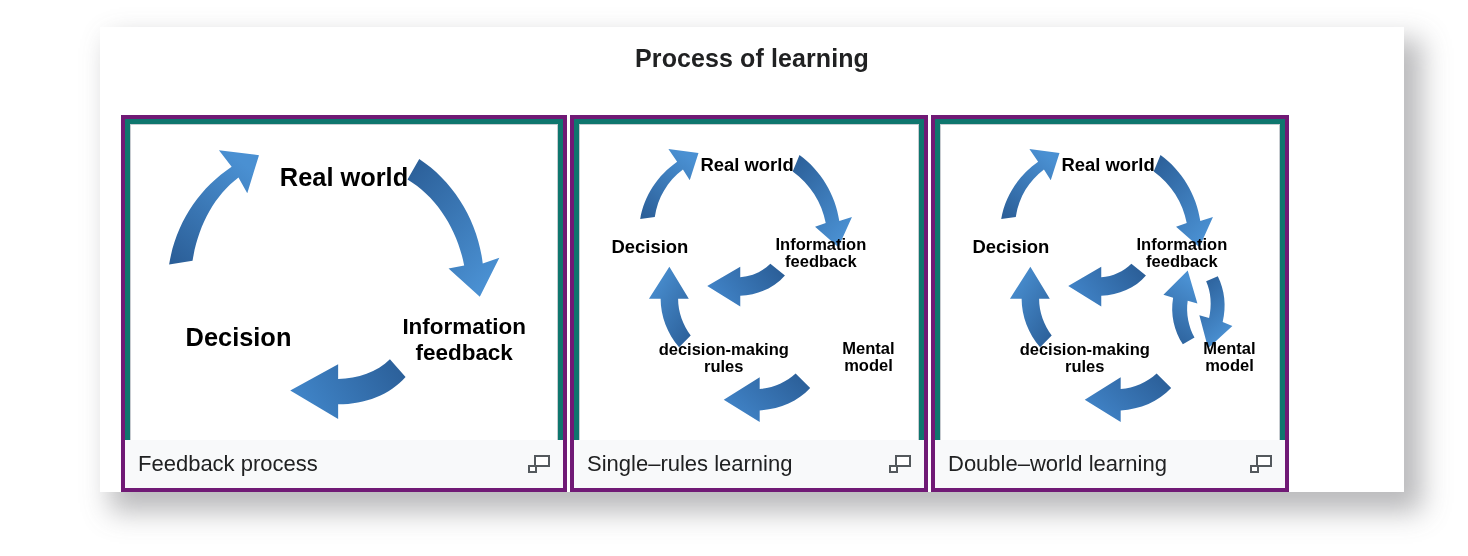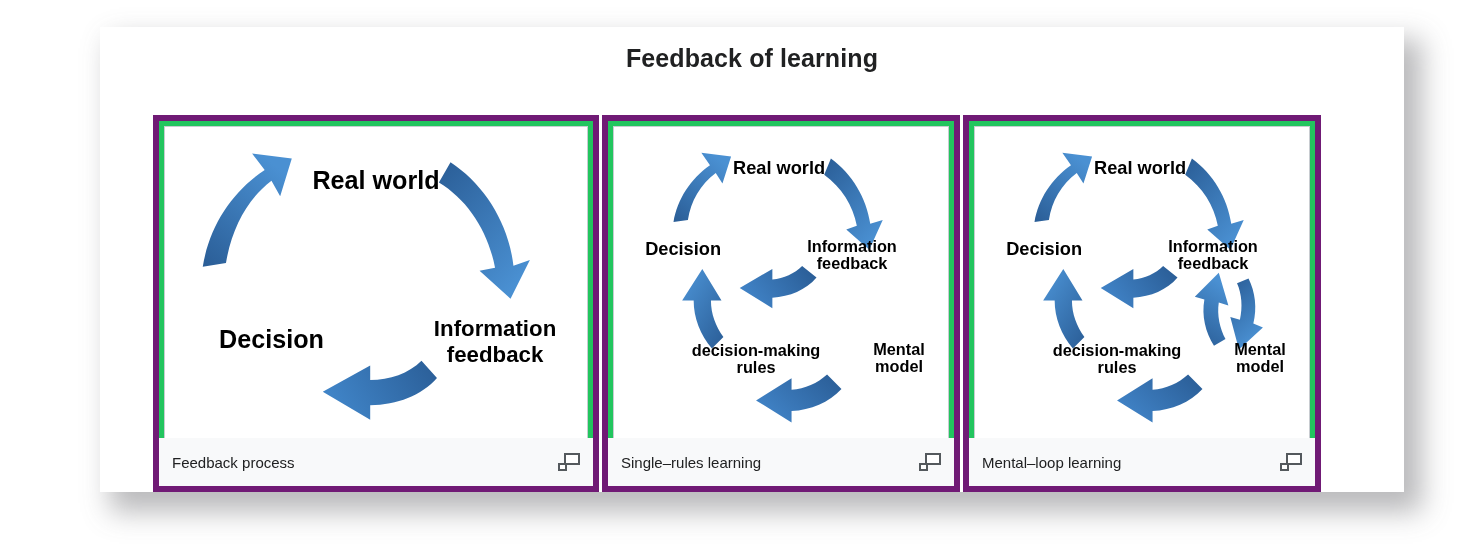--- a/index.html
+++ b/index.html
@@ -35,24 +35,23 @@
     font-size: 25px;
     font-weight: bold;
     color: #202122;
     letter-spacing: 0.1px;
   }
 
   
   .thumb {
     position: absolute;
     top: 88px;
-    background: #22c55e;
-    border: 6px solid #701a75;
-    box-sizing: border-box;
-    margin-left: 32px;
+    background: #0f766e;
+    border: 4px solid #701a75;
+    box-sizing: border-box;
   }
   .thumb-inner {
     position: absolute;
     left: 5px;
     top: 5px;
     right: 5px;
     background: #ffffff;
     border: 1px solid #c8ccd1;
     box-sizing: border-box;
     overflow: hidden;
@@ -63,21 +62,21 @@
     right: 0;
     bottom: 0;
     height: 48px;
     display: flex;
     align-items: center;
     padding: 0 13px;
     box-sizing: border-box;
     background: #f8f9fa;
   }
   .caption-text {
-    font-size: 15px;
+    font-size: 22px;
     color: #202122;
     white-space: nowrap;
     line-height: 1;
   }
   .magnify-icon {
     margin-left: auto;
     position: relative;
     width: 22px;
     height: 18px;
     flex: 0 0 auto;
@@ -121,21 +120,21 @@
     fill: #000000;
     text-anchor: middle;
     dominant-baseline: middle;
   }
 </style>
 </head>
 <body>
 
 <div id="page-card">
 
-  <div id="figure-title">Feedback of learning</div>
+  <div id="figure-title">Process of learning</div>
 
   <div class="thumb" id="thumb-1">
     <div class="thumb-inner">
       <svg class="diagram" viewBox="0 0 436 319">
         <defs>
           <linearGradient id="g1a" x1="0" y1="1" x2="0.65" y2="0">
             <stop offset="0%" stop-color="#2a5d96"></stop>
               <stop offset="100%" stop-color="#4a90d2"></stop>
           </linearGradient>
           <linearGradient id="g1b" x1="0" y1="0" x2="0.7" y2="1">
@@ -306,21 +305,21 @@
         <text class="node-label" x="248" y="115" font-size="17">Information</text>
         <text class="node-label" x="248" y="133" font-size="17">feedback</text>
         <text class="node-label" x="297" y="222" font-size="17">Mental</text>
         <text class="node-label" x="297" y="240" font-size="17">model</text>
         <text class="node-label" x="148" y="223" font-size="17">decision-making</text>
         <text class="node-label" x="148" y="241" font-size="17">rules</text>
         <text class="node-label" x="72" y="118" font-size="19">Decision</text>
       </svg>
     </div>
     <div class="thumb-caption">
-      <span class="caption-text">Mental–loop learning</span>
+      <span class="caption-text">Double–world learning</span>
       <span class="magnify-icon">
         <span class="big"></span>
         <span class="small"></span>
       </span>
     </div>
   </div>
 
 </div>
 
 </body></html>

